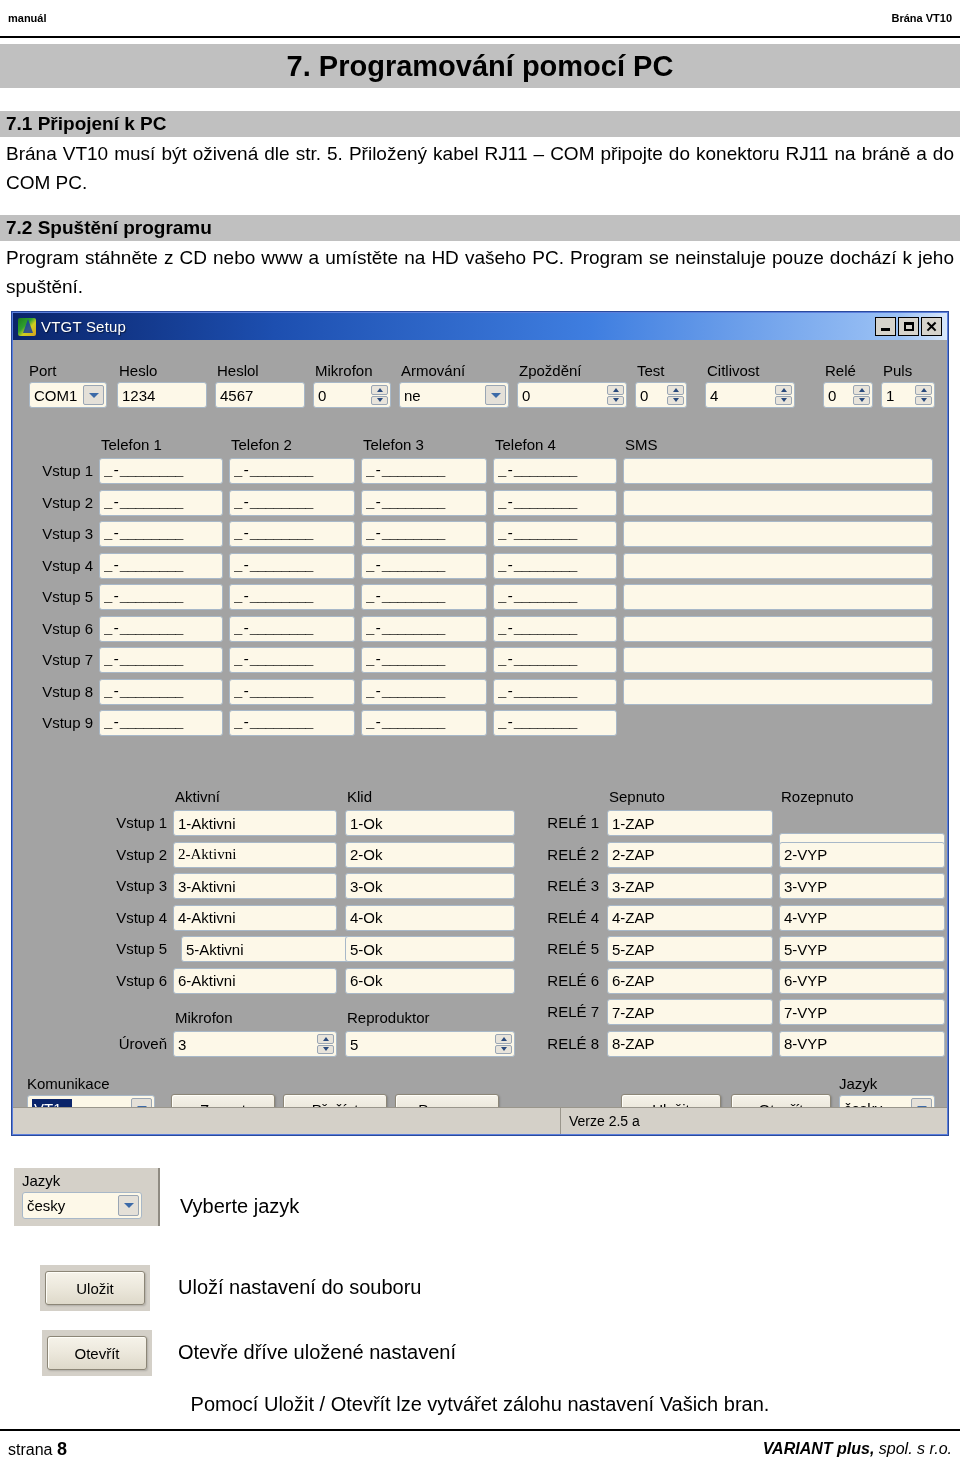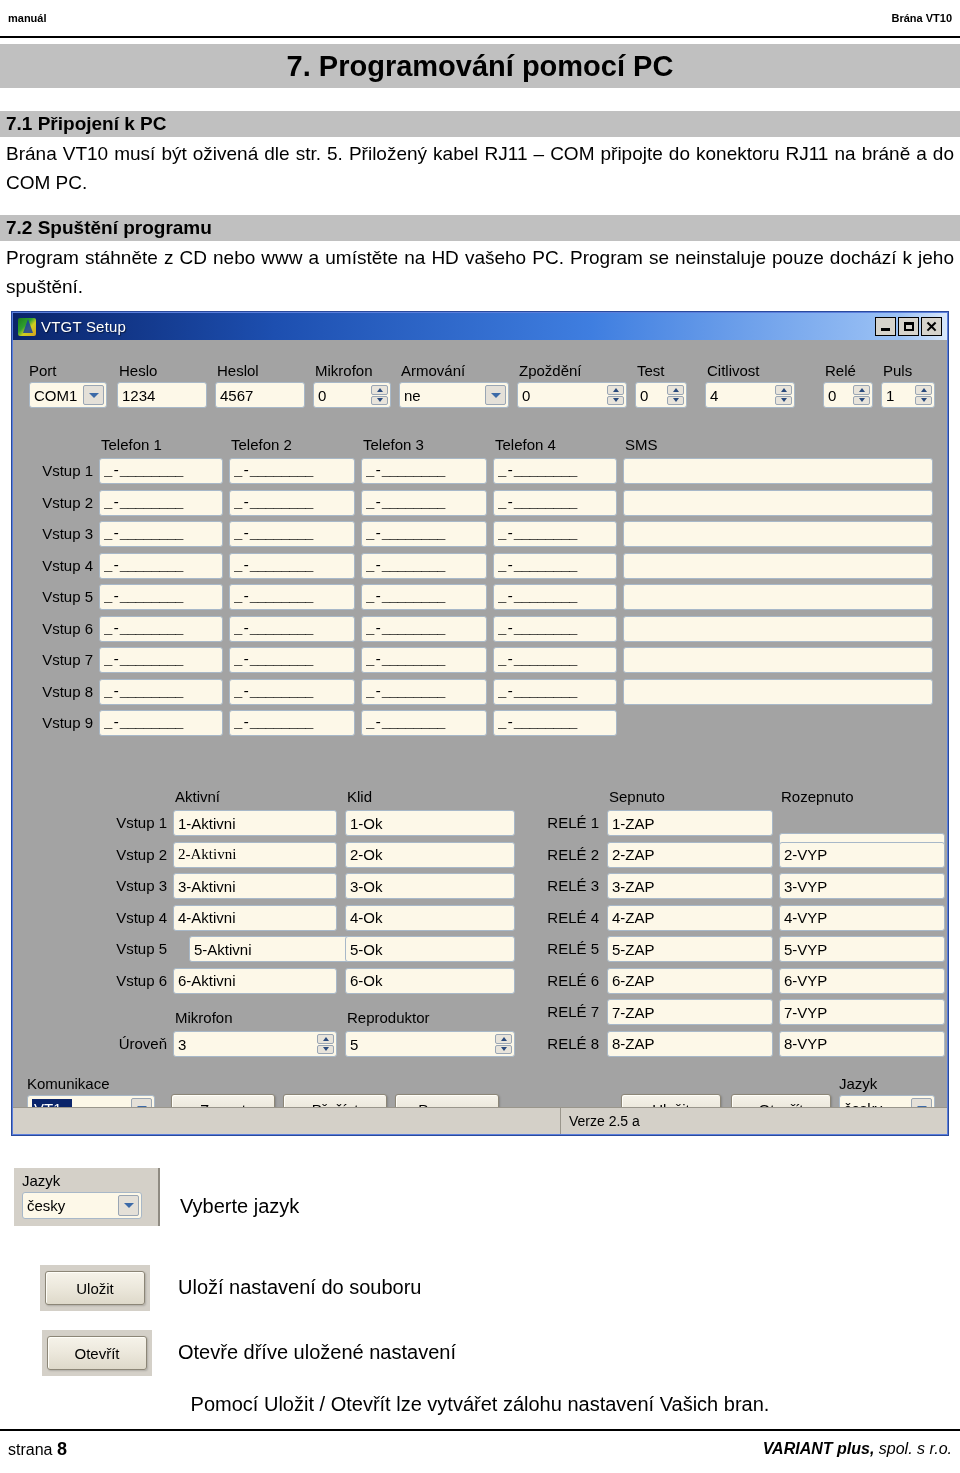--- a/index.html
+++ b/index.html
@@ -612,21 +612,21 @@
           <span>3-Ok</span>
         </div>
         <div class="lbl-r" style="left: 86px; width: 68px; top: 568.5px;">Vstup 4</div>
         <div class="ctl" style="left: 160px; top: 564.5px; width: 164px; height: 26px;">
           <span>4-Aktivni</span>
         </div>
         <div class="ctl" style="left: 332px; top: 564.5px; width: 170px; height: 26px;">
           <span>4-Ok</span>
         </div>
         <div class="lbl-r" style="left: 86px; width: 68px; top: 600px;">Vstup 5</div>
-        <div class="ctl" style="left: 176px; top: 596px; width: 196px; height: 26px;">
+        <div class="ctl" style="left: 168px; top: 596px; width: 196px; height: 26px;">
           <span>5-Aktivni</span>
         </div>
         <div class="ctl" style="left: 332px; top: 596px; width: 170px; height: 26px;">
           <span>5-Ok</span>
         </div>
         <div class="lbl-r" style="left: 86px; width: 68px; top: 631.5px;">Vstup 6</div>
         <div class="ctl" style="left: 160px; top: 627.5px; width: 164px; height: 26px;">
           <span>6-Aktivni</span>
         </div>
         <div class="ctl" style="left: 332px; top: 627.5px; width: 170px; height: 26px;">

